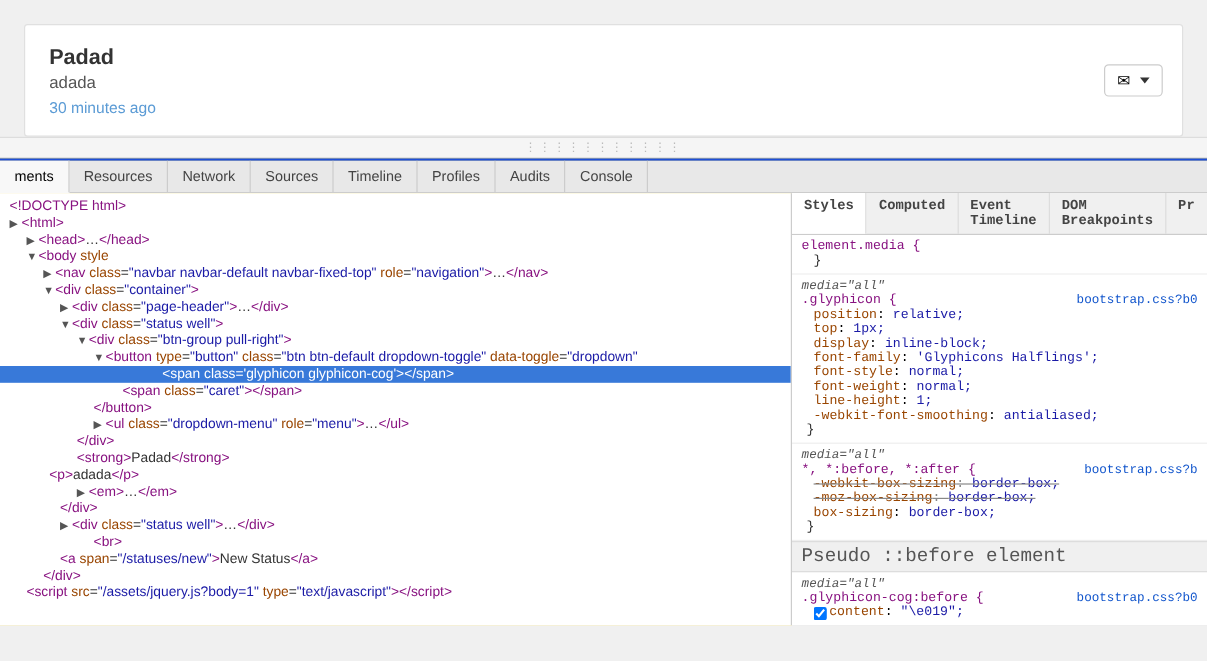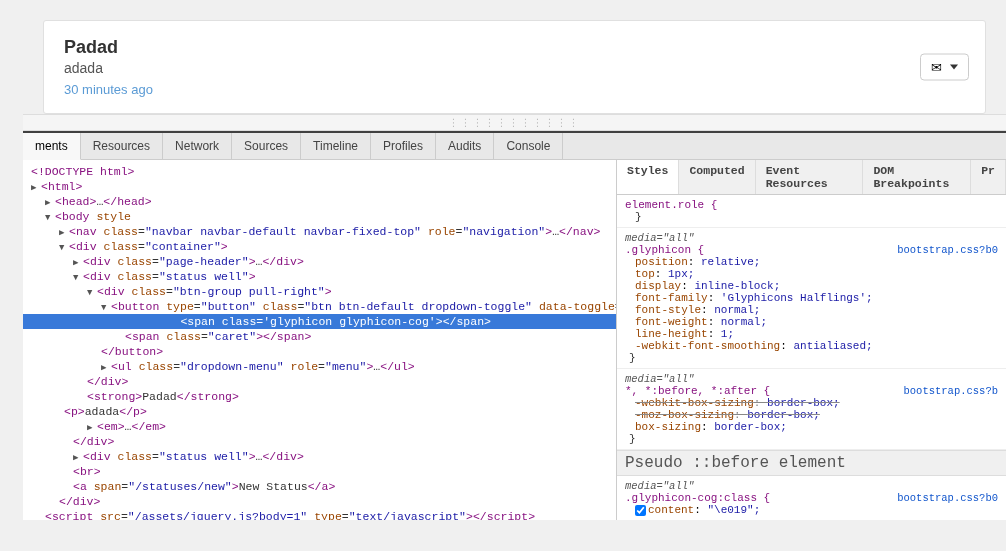--- a/index.html
+++ b/index.html
@@ -56,21 +56,21 @@
       padding: 2px 0;
       background: #f5f5f5;
       border-top: 1px solid #ddd;
       border-bottom: 1px solid #ddd;
       cursor: ns-resize;
     }
 
     
     .devtools {
       background: #fde047;
-      border-top: 2px solid #404040;
+      border-top: 2px solid #1d4ed8;
     }
 
     .devtools-tabs {
       display: flex;
       background: #e8e8e8;
       border-bottom: 1px solid #ccc;
       padding: 0;
     }
 
     .devtools-tab {
@@ -89,25 +89,25 @@
       margin-bottom: -1px;
     }
 
     .devtools-body {
       display: flex;
       height: 360px;
     }
 
     
     .dom-panel {
-      width: 594px;
+      width: 660px;
       overflow: auto;
       border-right: 1px solid #ccc;
       background: #fff;
-      font-family: Liberation Mono, monospace;
+      font-family: Liberation Sans, sans-serif;
       font-size: 11.5px;
       color: #333;
       padding: 4px 0;
     }
 
     .dom-line {
       padding: 1px 8px;
       white-space: nowrap;
       cursor: default;
     }
@@ -201,21 +201,20 @@
     }
 
     .media-label {
       color: #555;
       font-style: italic;
       font-size: 10.5px;
     }
 
     .wrapper {
       position: relative;
-      margin-left: 23px;
     }
 
     .top-section {
       background: #fff;
       border: 1px solid #e0e0e0;
       margin: 20px 20px 0 20px;
       border-radius: 3px;
       padding: 16px 60px 16px 20px;
       position: relative;
     }
@@ -274,38 +273,38 @@
         <div class="dom-line selected" style="padding-left:116px">&nbsp;&nbsp;&nbsp;&nbsp;&nbsp;&nbsp;&lt;span class='glyphicon glyphicon-cog'&gt;&lt;/span&gt;</div>
         <div class="dom-line" style="padding-left:92px"><span class="triangle">&nbsp;</span><span class="tag">&lt;span</span> <span class="attr-name">class</span>=<span class="attr-value">"caret"</span><span class="tag">&gt;&lt;/span&gt;</span></div>
         <div class="dom-line" style="padding-left:78px"><span class="tag">&lt;/button&gt;</span></div>
         <div class="dom-line" style="padding-left:78px"><span class="triangle">▶</span><span class="tag">&lt;ul</span> <span class="attr-name">class</span>=<span class="attr-value">"dropdown-menu"</span> <span class="attr-name">role</span>=<span class="attr-value">"menu"</span><span class="tag">&gt;</span><span class="text-content">…</span><span class="tag">&lt;/ul&gt;</span></div>
         <div class="dom-line" style="padding-left:64px"><span class="tag">&lt;/div&gt;</span></div>
         <div class="dom-line" style="padding-left:64px"><span class="tag">&lt;strong&gt;</span><span class="text-content">Padad</span><span class="tag">&lt;/strong&gt;</span></div>
         <div class="dom-line" style="padding-left:41px"><span class="tag">&lt;p&gt;</span><span class="text-content">adada</span><span class="tag">&lt;/p&gt;</span></div>
         <div class="dom-line" style="padding-left:64px"><span class="triangle">▶</span><span class="tag">&lt;em&gt;</span><span class="text-content">…</span><span class="tag">&lt;/em&gt;</span></div>
         <div class="dom-line" style="padding-left:50px"><span class="tag">&lt;/div&gt;</span></div>
         <div class="dom-line" style="padding-left:50px"><span class="triangle">▶</span><span class="tag">&lt;div</span> <span class="attr-name">class</span>=<span class="attr-value">"status well"</span><span class="tag">&gt;</span><span class="text-content">…</span><span class="tag">&lt;/div&gt;</span></div>
-        <div class="dom-line" style="padding-left:50px"><span class="tag">&lt;br&gt;</span></div>
+        <div class="dom-line" style="padding-left:78px"><span class="tag">&lt;br&gt;</span></div>
         <div class="dom-line" style="padding-left:50px"><span class="tag">&lt;a</span> <span class="attr-name">span</span>=<span class="attr-value">"/statuses/new"</span><span class="tag">&gt;</span><span class="text-content">New Status</span><span class="tag">&lt;/a&gt;</span></div>
         <div class="dom-line" style="padding-left:36px"><span class="tag">&lt;/div&gt;</span></div>
         <div class="dom-line" style="padding-left:22px"><span class="tag">&lt;script</span> <span class="attr-name">src</span>=<span class="attr-value">"/assets/jquery.js?body=1"</span> <span class="attr-name">type</span>=<span class="attr-value">"text/javascript"</span><span class="tag">&gt;&lt;/script&gt;</span></div>
 
       </div>
 
       <div class="styles-panel">
         <div class="styles-tabs">
           <div class="styles-tab active">Styles</div>
           <div class="styles-tab">Computed</div>
-          <div class="styles-tab">Event Resources</div>
+          <div class="styles-tab">Event Timeline</div>
           <div class="styles-tab">DOM Breakpoints</div>
           <div class="styles-tab">Pr</div>
         </div>
 
         <div class="styles-section">
-          <div><span class="styles-selector">element.role {</span></div>
+          <div><span class="styles-selector">element.media {</span></div>
           <div style="padding-left:10px"><span class="styles-brace">}</span></div>
         </div>
 
         <div class="styles-section">
           <div class="media-label">media="all"</div>
           <div>
             <span class="styles-selector">.glyphicon {</span>
             <span class="styles-source">bootstrap.css?b0</span>
           </div>
           <div style="padding-left:10px"><span class="styles-prop">position</span>: <span class="styles-val">relative;</span></div>
@@ -329,21 +328,21 @@
           <div style="padding-left:10px"><span class="strikethrough"><span class="styles-prop">-moz-box-sizing</span>: <span class="styles-val">border-box;</span></span></div>
           <div style="padding-left:10px"><span class="styles-prop">box-sizing</span>: <span class="styles-val">border-box;</span></div>
           <div style="padding-left:4px"><span class="styles-brace">}</span></div>
         </div>
 
         <div class="pseudo-heading">Pseudo ::before element</div>
 
         <div class="styles-section">
           <div class="media-label">media="all"</div>
           <div>
-            <span class="styles-selector">.glyphicon-cog:class {</span>
+            <span class="styles-selector">.glyphicon-cog:before {</span>
             <span class="styles-source">bootstrap.css?b0</span>
           </div>
           <div style="padding-left:10px; display:flex; align-items:center;">
             <input type="checkbox" class="checkbox-sm" checked="" style="">
             <span class="styles-prop">content</span>: <span class="styles-val">&nbsp;"\e019";</span>
           </div>
         </div>
       </div>
     </div>
   </div>

